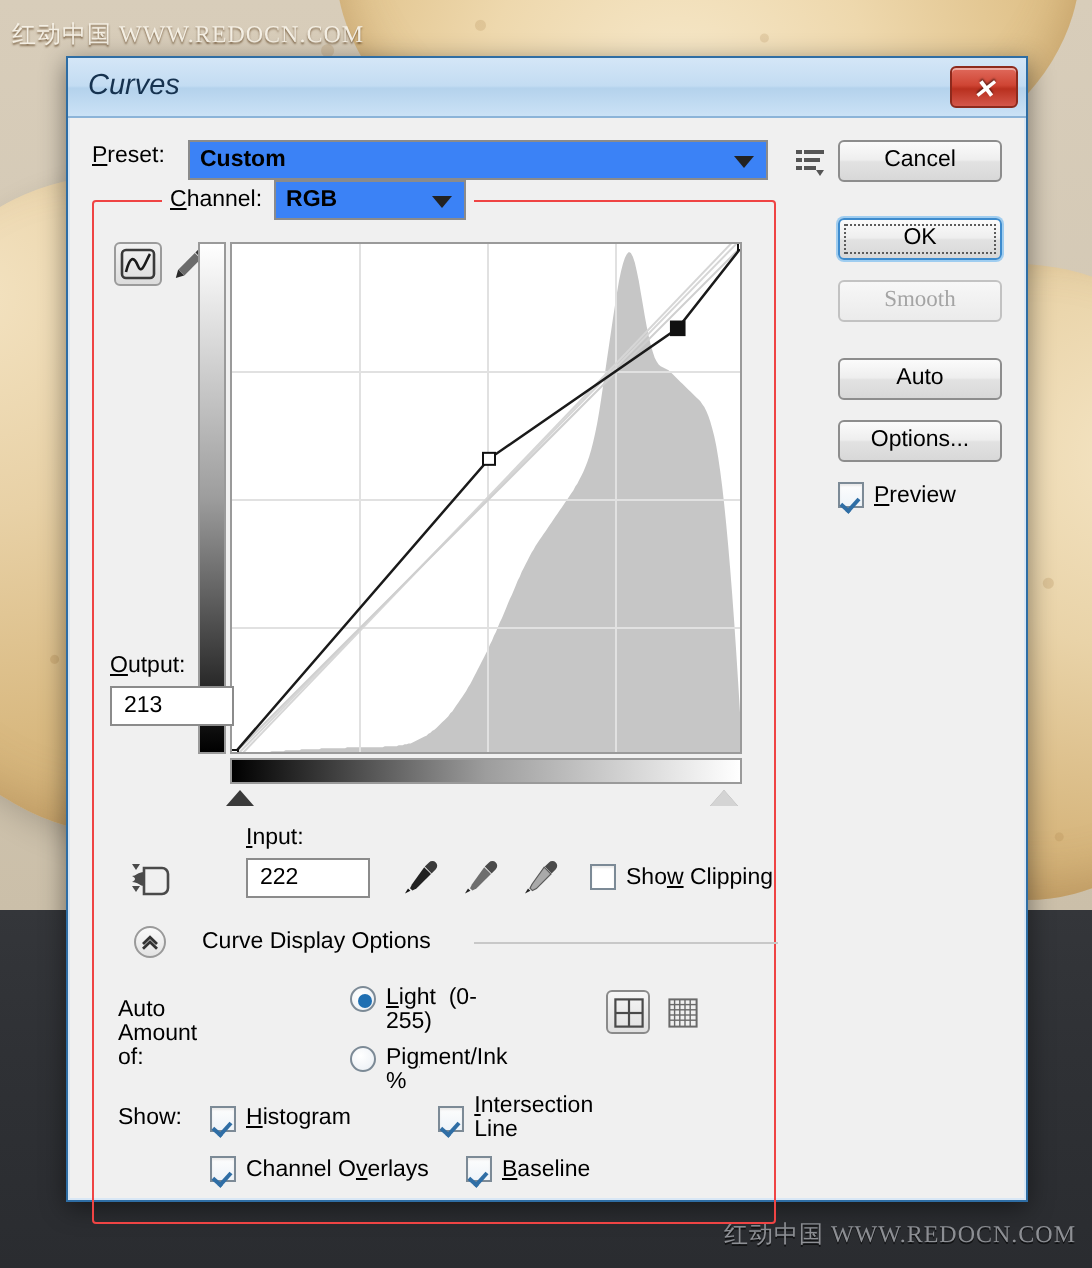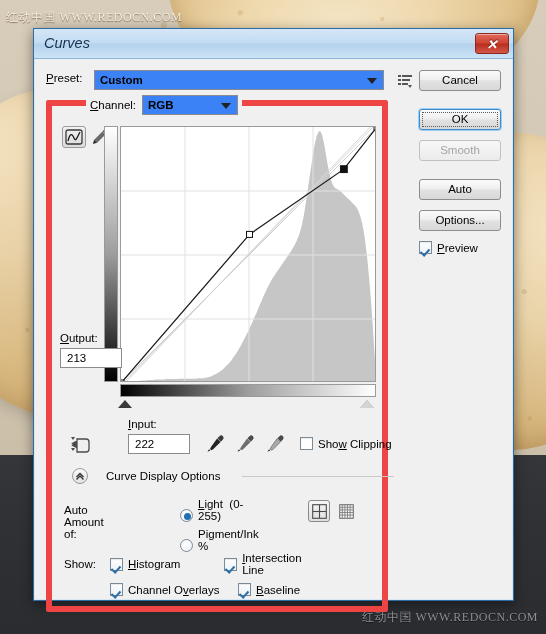--- a/index.html
+++ b/index.html
@@ -138,40 +138,40 @@
     display:block; width:82px; height:21px; margin-bottom:10px;
     border:1px solid #8d8d8d; border-radius:3px;
     background:linear-gradient(180deg,#fbfbfb 0%,#eeeeee 47%,#e2e2e2 52%,#d8d8d8 100%);
     font-family:"Liberation Sans", sans-serif; font-size:11.5px; color:#000;
     text-align:center; line-height:19px; cursor:pointer; position:relative;
   }
   .pbtn.focus { border:1px solid #3d8bcd; box-shadow:0 0 0 1px #9fcdf0; }
   .pbtn.focus .ring {
     position:absolute; inset:2px; border:1px dotted #5b5b5b;
   }
-  .pbtn.disabled { color:#a4a4a4; background:linear-gradient(180deg,#f7f7f7,#ebebeb); border-color:#c2c2c2; }
+  .pbtn.disabled { color:#a4a4a4; background:linear-gradient(180deg,#f7f7f7,#ebebeb); border-color:#c2c2c2;font-family:Liberation Serif, serif; }
   .gap { margin-bottom:18px; }
 
   .chk-row { position:absolute; display:flex; align-items:center; gap:5px; }
   .cb {
     width:13px; height:13px; border:1px solid #7c8a96; background:#fff;
     position:relative; cursor:pointer; flex:0 0 auto;
     box-shadow:inset 0 1px 1px rgba(0,0,0,.08);
   }
   .cb.on { background:linear-gradient(180deg,#fdfdfd,#eef4f9); }
   .cb.on:after {
     content:""; position:absolute; left:2px; top:5px; width:4px; height:7px;
     border-right:2px solid #2f6ea5; border-bottom:2px solid #2f6ea5;
     transform:rotate(42deg);
   }
 
   
   .fs {
     position:absolute; left:12px; top:40px; width:342px; height:512px;
-    border:6px solid #ef4444; border-radius:2px;
+    border:1px solid #ef4444; border-radius:2px;
   }
   .fs-legend {
     position:absolute; left:34px; top:-11px; background:#f0f0f0;
     padding:0 4px; display:flex; align-items:center; gap:6px;
   }
   #channel-combo { position:relative; width:96px; height:20px; }
 
   
   .graph-wrap { position:absolute; left:10px; top:20px; }
   .toolbtns { position:absolute; left:0; top:0; width:42px; }
@@ -228,21 +228,21 @@
   .cdo-head { position:absolute; left:10px; top:342px; width:322px; display:flex; align-items:center; gap:18px; }
   .disc {
     width:16px; height:16px; border-radius:50%; border:1px solid #9a9a9a;
     background:linear-gradient(180deg,#fafafa,#e3e3e3); position:relative; cursor:pointer;
     flex:0 0 auto;
   }
   .rule { flex:1 1 auto; height:1px; background:#c8c8c8; margin-left:4px; }
 
   .sa-label { position:absolute; left:2px; top:378px; }
   .radio-group { position:absolute; left:118px; top:372px; }
-  .r-row { display:flex; align-items:flex-end; gap:5px; margin-bottom:6px; }
+  .r-row { display:flex; align-items:flex-start; gap:5px; margin-bottom:6px; }
   .rb {
     width:13px; height:13px; border-radius:50%; border:1px solid #7c8a96;
     background:radial-gradient(circle at 40% 35%,#ffffff,#e9eef3);
     position:relative; cursor:pointer; flex:0 0 auto;
   }
   .rb.on:after {
     content:""; position:absolute; left:3px; top:3px; width:7px; height:7px;
     border-radius:50%; background:#1f6fb2;
   }
   .gridbtns { position:absolute; left:246px; top:374px; display:flex; align-items:center; gap:5px; }

